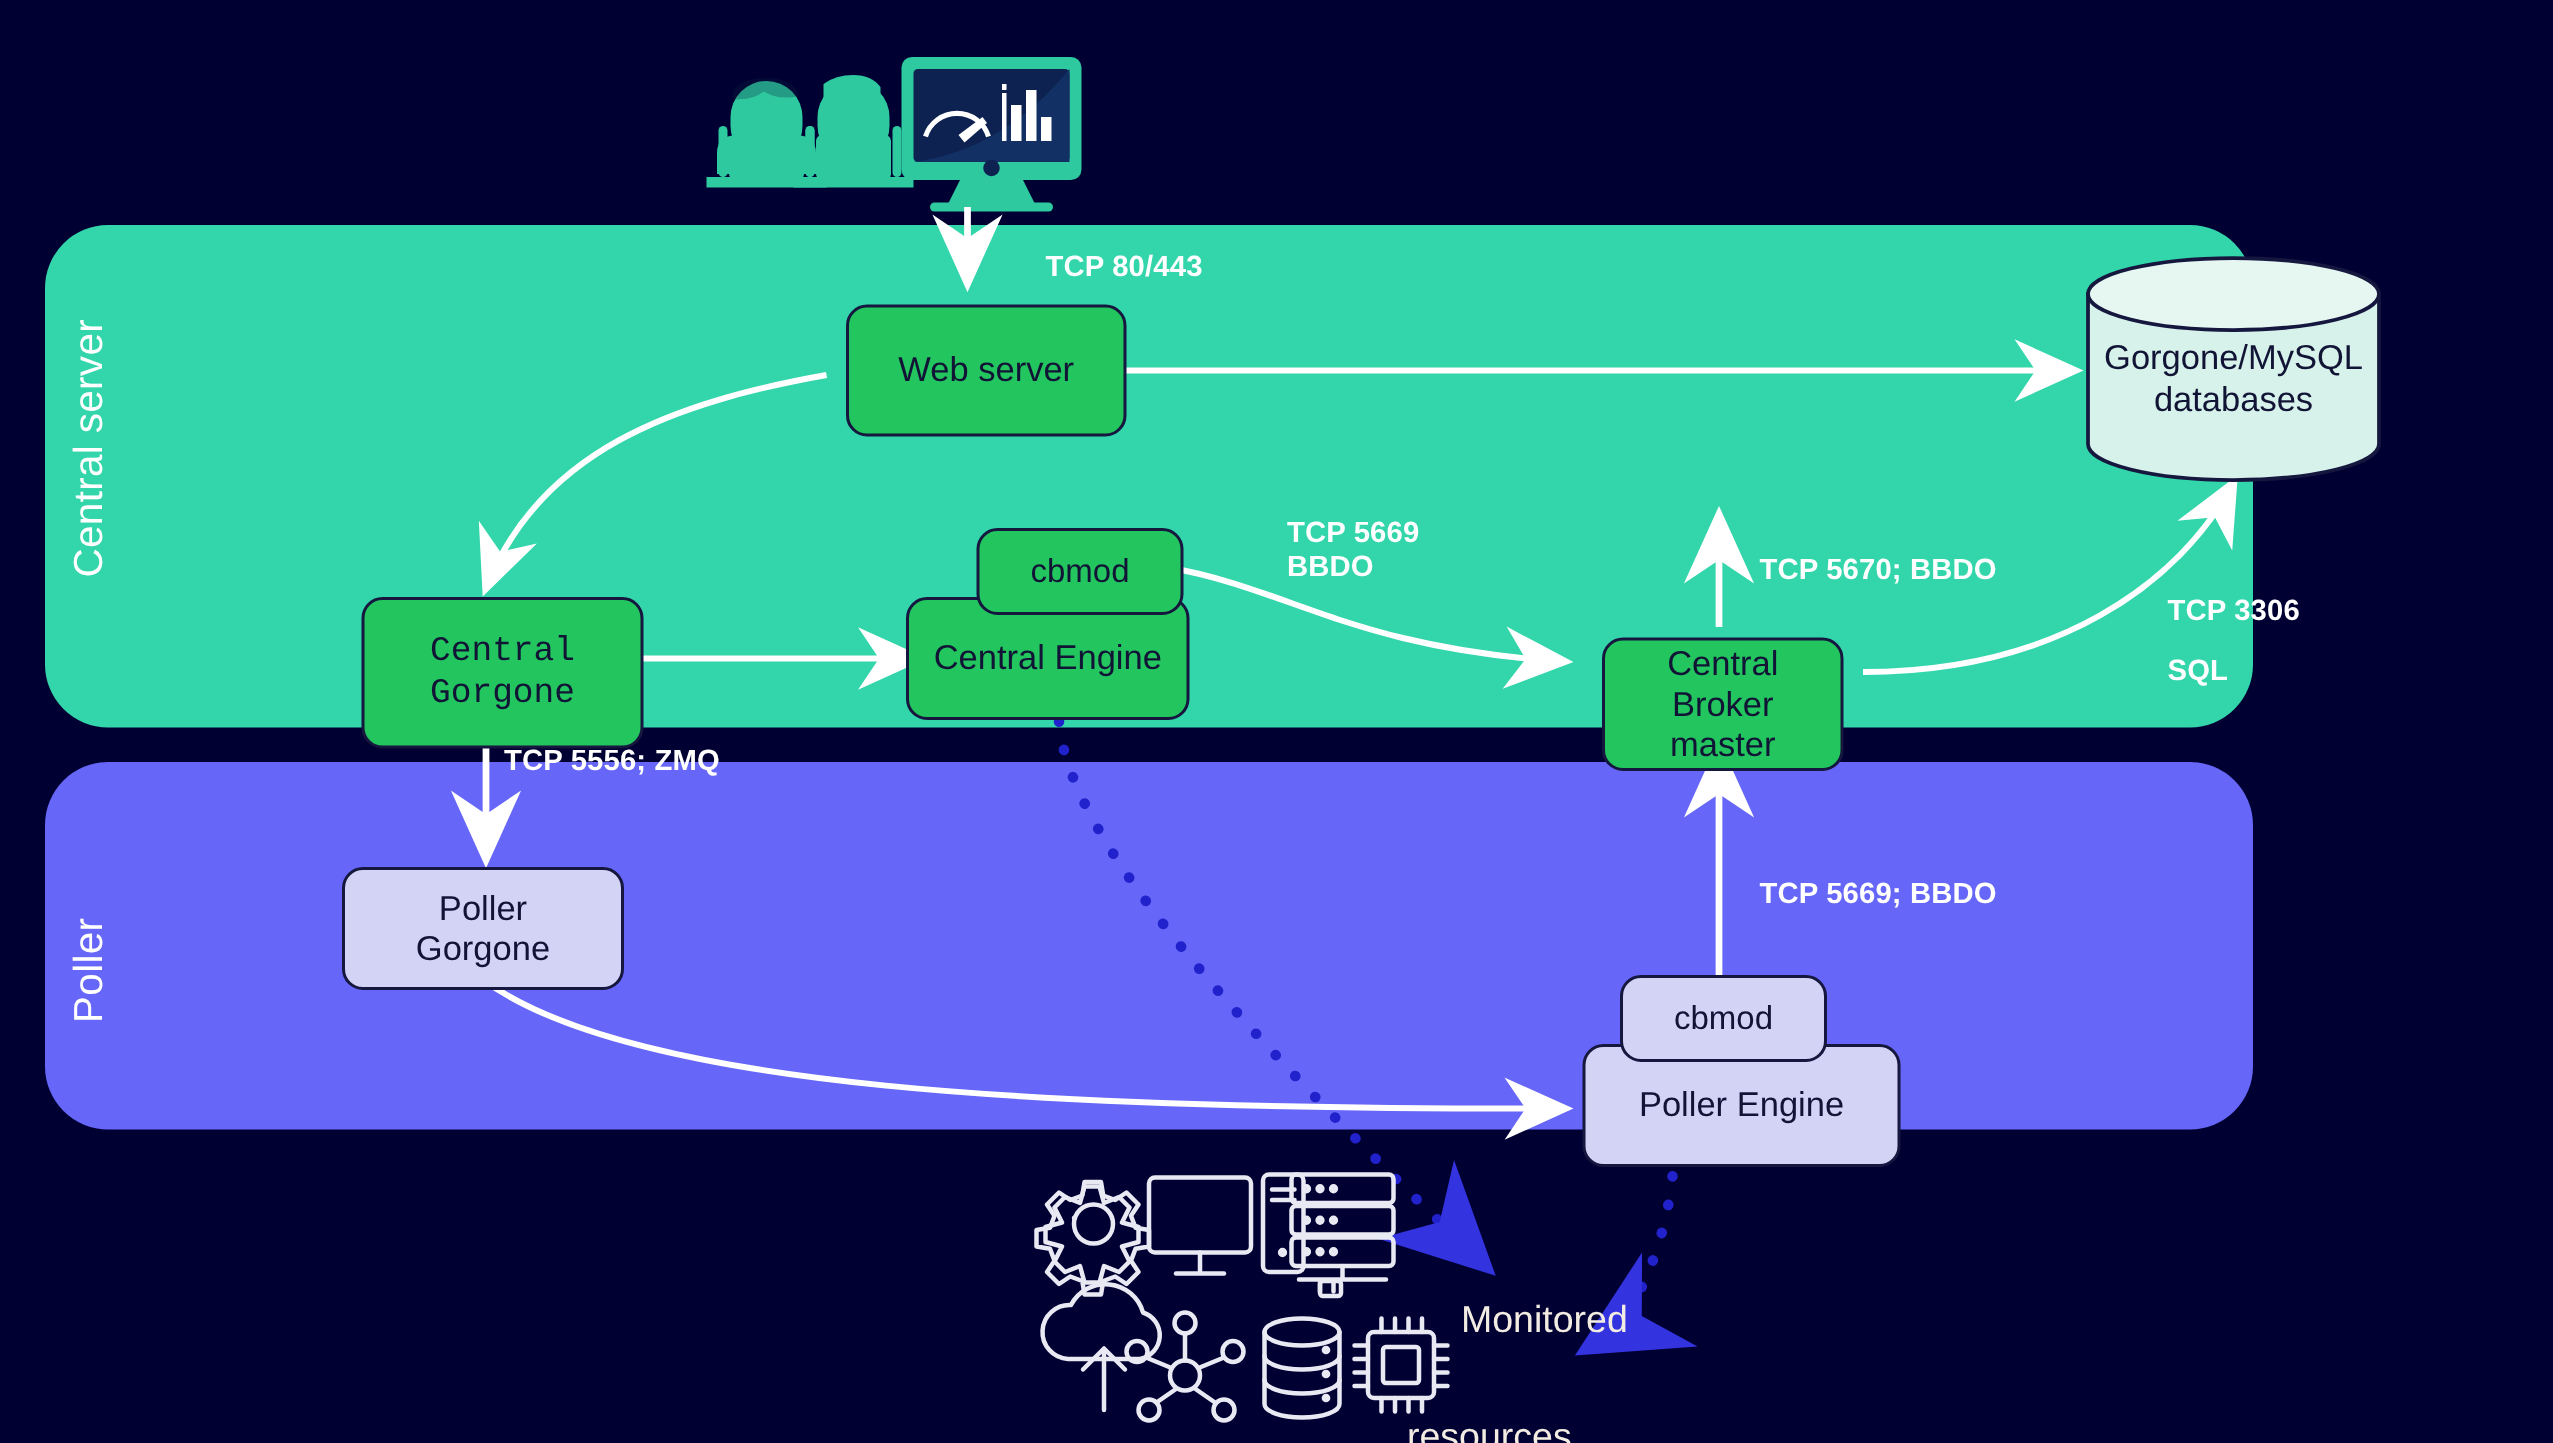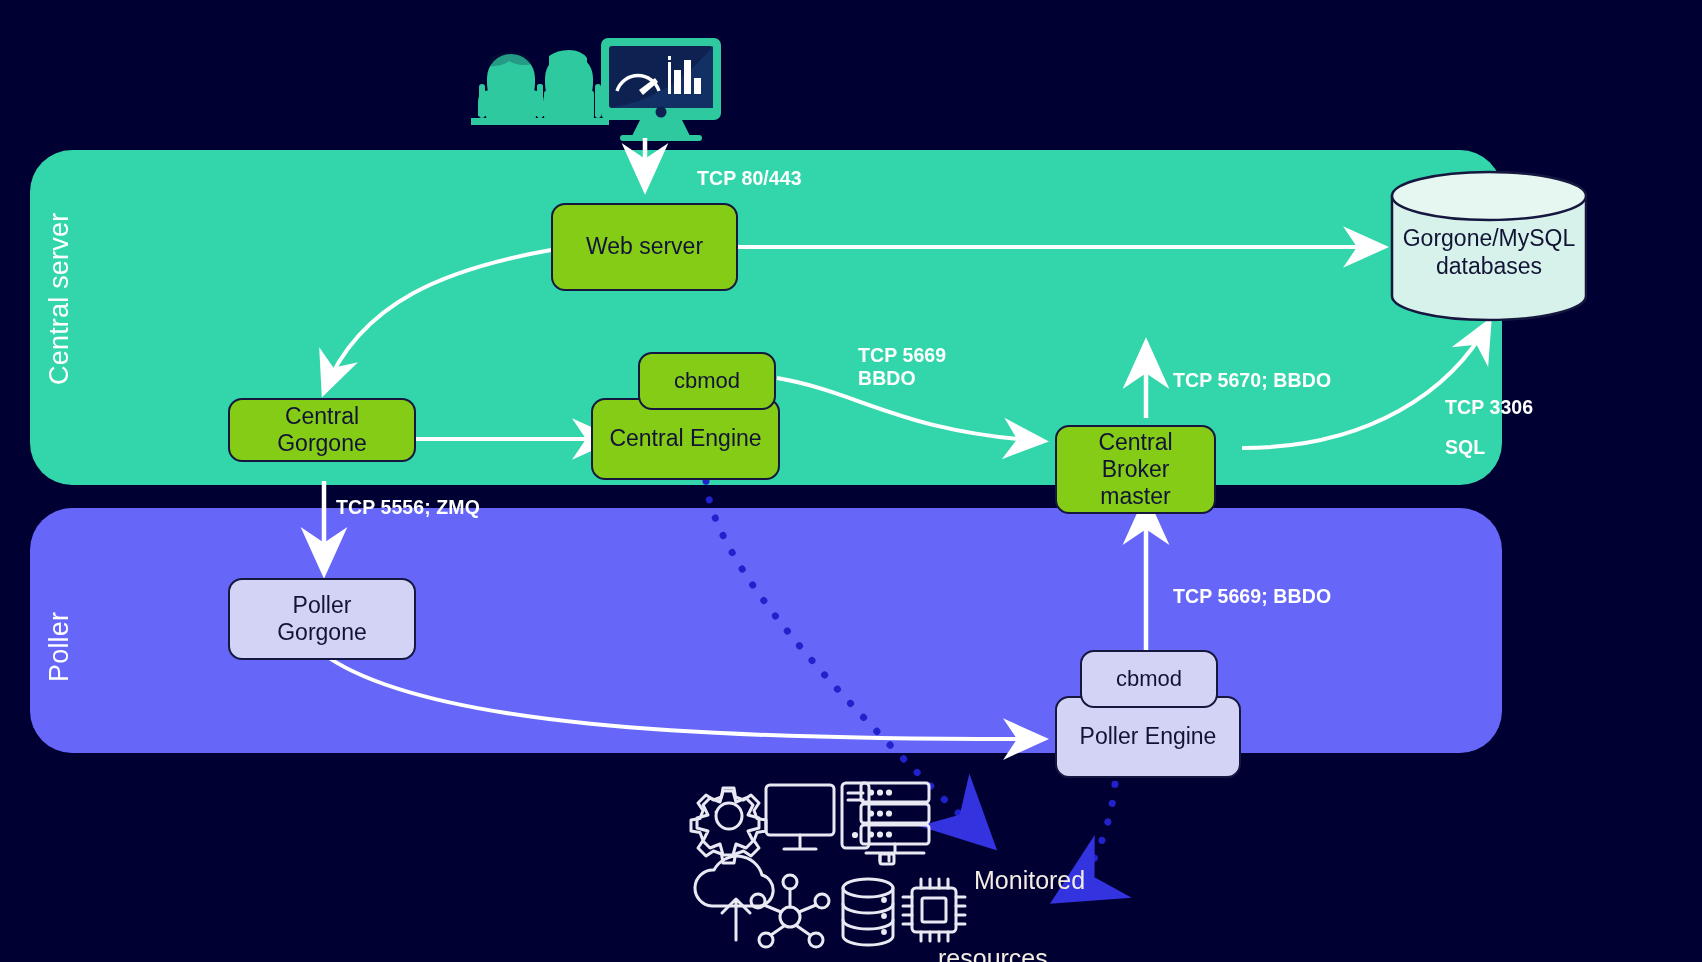--- a/index.html
+++ b/index.html
@@ -16,21 +16,21 @@
     position:absolute;color:#ffffff;font-size:27px;white-space:nowrap;
     writing-mode:vertical-rl;transform:rotate(180deg);letter-spacing:.2px;
   }
   .node{
     position:absolute;box-sizing:border-box;
     border:2.5px solid #15173f;border-radius:14px;
     display:flex;align-items:center;justify-content:center;text-align:center;
     color:#121436;font-size:23px;line-height:1.18;
     padding:4px 8px;
   }
-  .node.green{background:#84cc16;}
+  .node.green{background:#22c55e;margin-left:13px;}
   .node.violet{background:#d3d3f5;}
   .node.sub{border-radius:14px;font-size:22px;}
   .port{
     position:absolute;color:#ffffff;font-weight:bold;font-size:19.5px;
     line-height:1.12;white-space:nowrap;letter-spacing:.1px;
   }
   .mon-text{
     position:absolute;color:#f3ece2;font-size:25px;line-height:1.2;
     white-space:nowrap;
   }
@@ -139,21 +139,21 @@
   <div class="port" style="left:1445px;top:420px;margin-top:17px;">SQL</div>
 
   <div class="port" style="left:336px;top:497px;">TCP 5556; ZMQ</div>
 
   <div class="port" style="left:1173px;top:586px;">TCP 5669; BBDO</div>
 
   <div class="node green" style="left:551px;top:203px;width:187px;height:88px;">
     <span>Web server</span>
   </div>
 
-  <div class="node green" style="left:228px;top:398px;width:188px;height:64px;">
+  <div class="node green" style="left:228px;top:398px;width:188px;height:101px;font-family:Liberation Mono, monospace;">
     <div>
       <div>Central</div>
       <div>Gorgone</div>
     </div>
   </div>
 
   <div class="node green sub" style="left:638px;top:352px;width:138px;height:58px;z-index:3;">
     <span>cbmod</span>
   </div>
   <div class="node green" style="left:591px;top:398px;width:189px;height:82px;z-index:2;">
@@ -184,21 +184,21 @@
   <div class="node violet" style="left:228px;top:578px;width:188px;height:82px;">
     <div>
       <div>Poller</div>
       <div>Gorgone</div>
     </div>
   </div>
 
   <div class="node violet sub" style="left:1080px;top:650px;width:138px;height:58px;z-index:3;">
     <span>cbmod</span>
   </div>
-  <div class="node violet" style="left:1055px;top:696px;width:186px;height:82px;z-index:2;">
+  <div class="node violet" style="left:1055px;top:696px;width:212px;height:82px;z-index:2;">
     <span>Poller Engine</span>
   </div>
 
   <svg class="layer">
     <g fill="none" stroke="#e9e9f4" stroke-width="3" stroke-linecap="round" stroke-linejoin="round">
 
       <g>
         <path d="M723 855 l-3 -11 l-10 4 l-7 -7 l5 -10 l-11 -3 v-10 l11 -3 l-5 -10 l7 -7 l10 4 l3 -11 h10 l3 11 l10 -4 l7 7 l-5 10 l11 3 v10 l-11 3 l5 10 l-7 7 l-10 -4 l-3 11z"></path>
         <circle cx="728" cy="878" r="0"></circle>
       </g>

